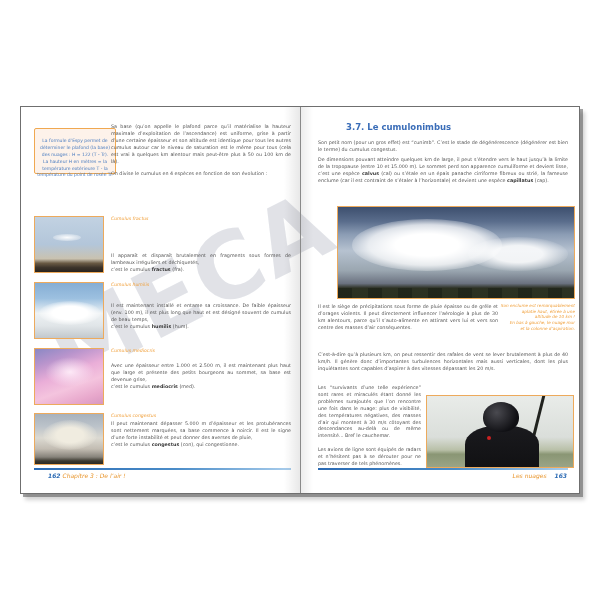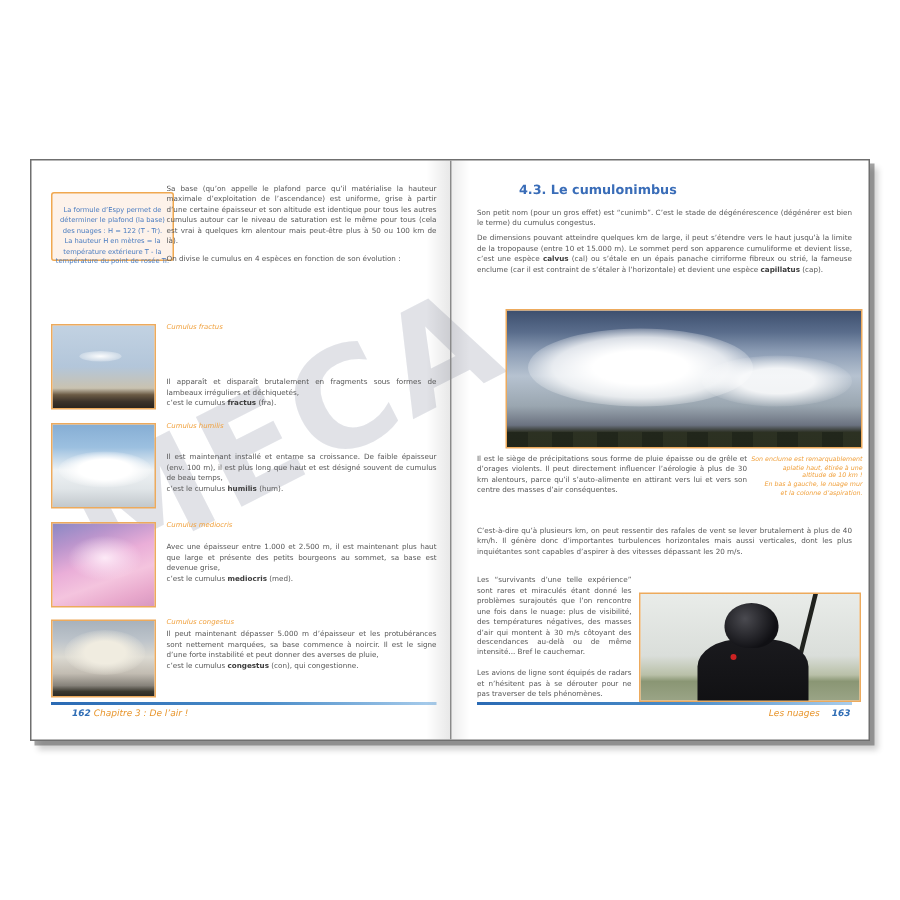--- a/index.html
+++ b/index.html
@@ -134,21 +134,21 @@
 
     <div class="footer-line fl-left"></div>
     <div class="footer-text ft-l">
       <span class="pagenum">162</span>
       <span class="chapname">Chapitre 3 : De l’air !</span>
     </div>
   </div>
 
   <div class="page page-right">
 
-    <div class="heading">4.3. Le cumulonimbus</div>
+    <div class="heading">3.7. Le cumulonimbus</div>
 
     <div class="txt" style="left:17px;top:33px;width:250px;">Son petit nom (pour un gros effet) est “cunimb”. C’est le stade de dégénérescence (dégénérer est bien le terme) du cumulus congestus.</div>
 
     <div class="txt" style="left:17px;top:50px;width:250px;">
       <span>De dimensions pouvant atteindre quelques km de large, il peut s’étendre vers le haut jusqu’à la limite de la tropopause (entre 10 et 15.000 m). Le sommet perd son apparence cumuliforme et devient lisse, c’est une espèce </span><b>calvus</b><span> (cal) ou s’étale en un épais panache cirriforme fibreux ou strié, la fameuse enclume (car il est contraint de s’étaler à l’horizontale) et devient une espèce </span><b>capillatus</b><span> (cap).</span>
     </div>
 
     <div class="photo ph-cb">
       <div class="anvil"></div>
       <div class="anvil2"></div>

